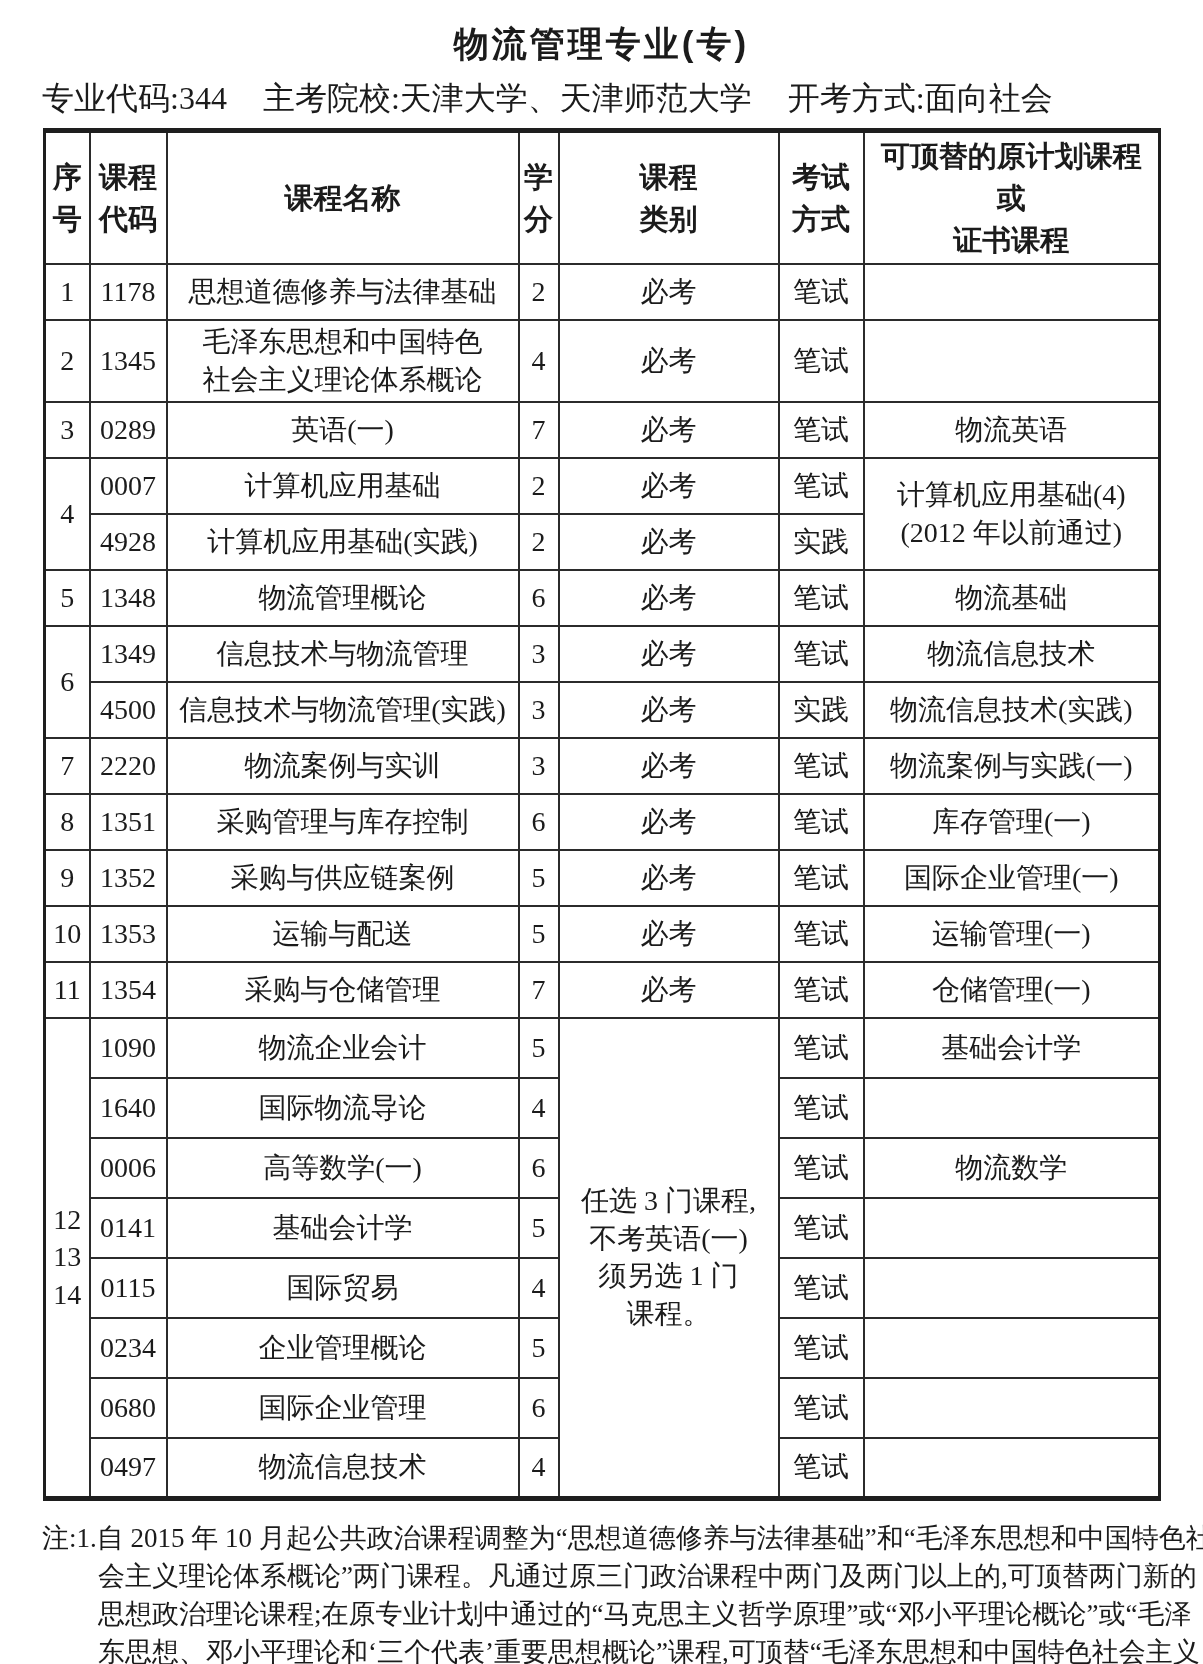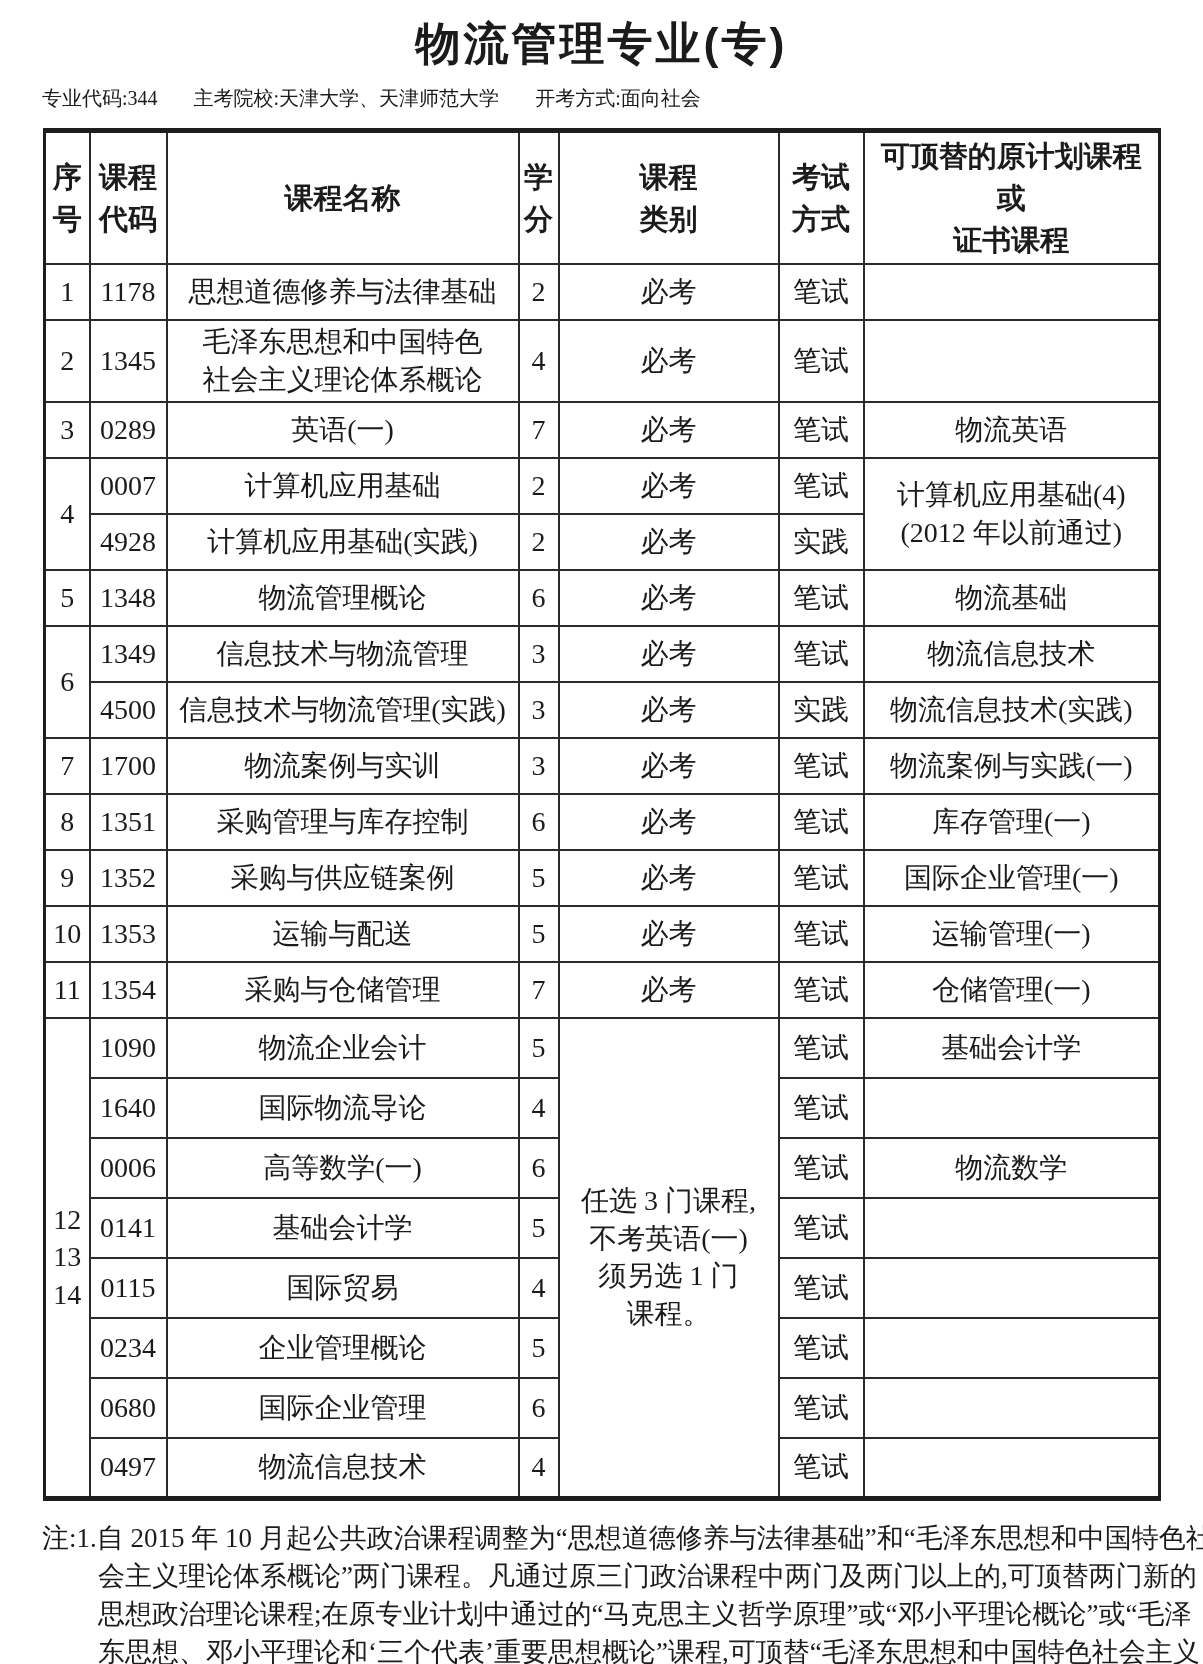--- a/index.html
+++ b/index.html
@@ -11,28 +11,28 @@
     overflow: hidden;
     position: relative;
   }
   .page { width: 1203px; height: 1664px; overflow: hidden; }
 
   .doc-title {
     margin-top: 24px;
     text-align: center;
     font-family: "Liberation Sans", "DejaVu Sans", sans-serif;
     font-weight: bold;
-    font-size: 45px;
+    font-size: 35px;
     letter-spacing: 3px;
     line-height: 40px;
   }
 
   .meta-line {
     margin: 18px 0 0 42px;
-    font-size: 20px;
+    font-size: 32px;
     line-height: 32px;
     display: flex;
     gap: 36px;
     white-space: nowrap;
   }
 
   table.course-table {
     border-collapse: collapse;
     table-layout: fixed;
     margin: 14px 0 0 43px;
@@ -187,21 +187,21 @@
       <tr class="r-std">
         <td>4500</td>
         <td class="cell-name">信息技术与物流管理(实践)</td>
         <td>3</td>
         <td>必考</td>
         <td>实践</td>
         <td class="cell-substitute">物流信息技术(实践)</td>
       </tr>
       <tr class="r-std">
         <td>7</td>
-        <td>1700</td>
+        <td>2220</td>
         <td class="cell-name">物流案例与实训</td>
         <td>3</td>
         <td>必考</td>
         <td>笔试</td>
         <td class="cell-substitute">物流案例与实践(一)</td>
       </tr>
       <tr class="r-std">
         <td>8</td>
         <td>1351</td>
         <td class="cell-name">采购管理与库存控制</td>

